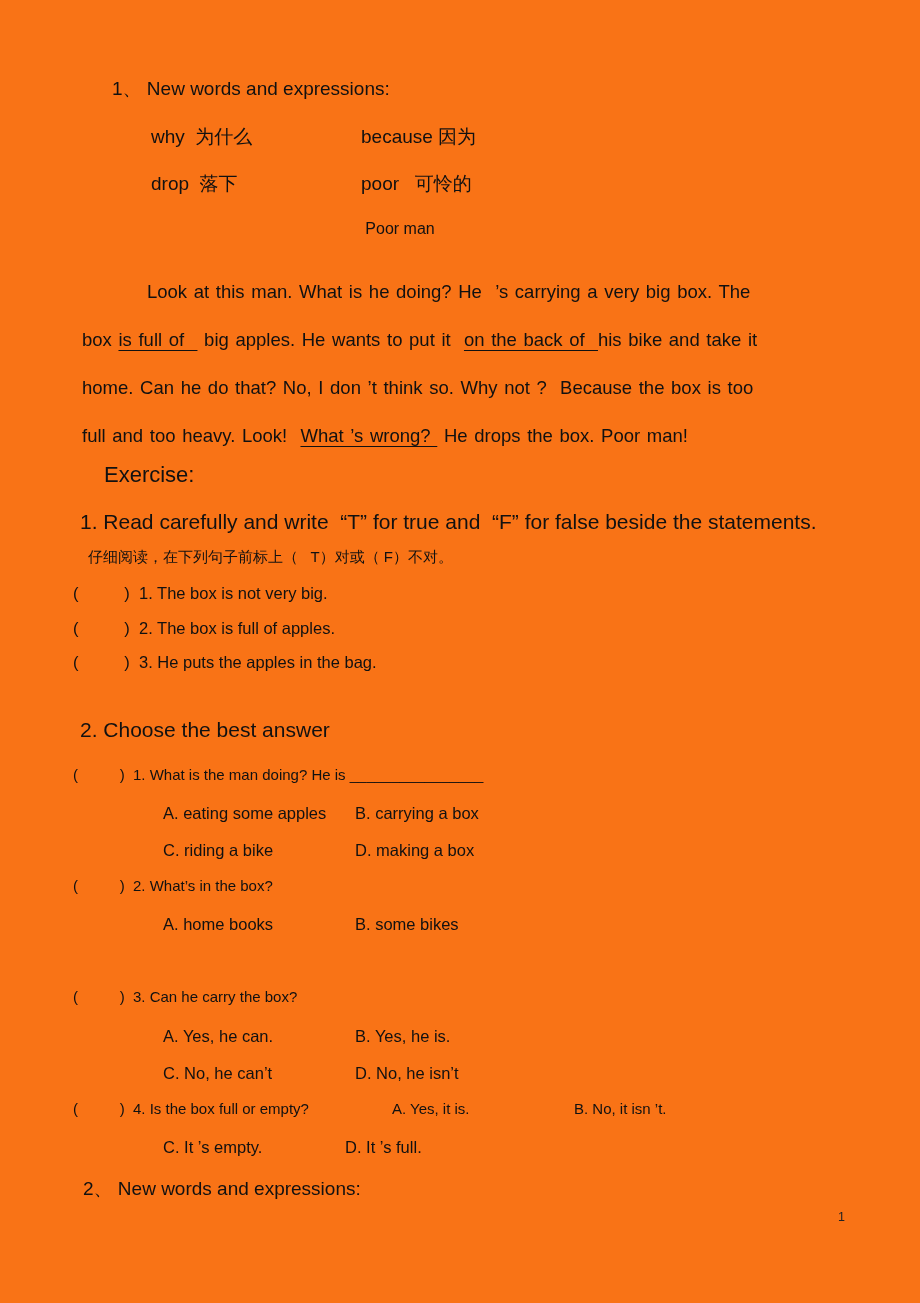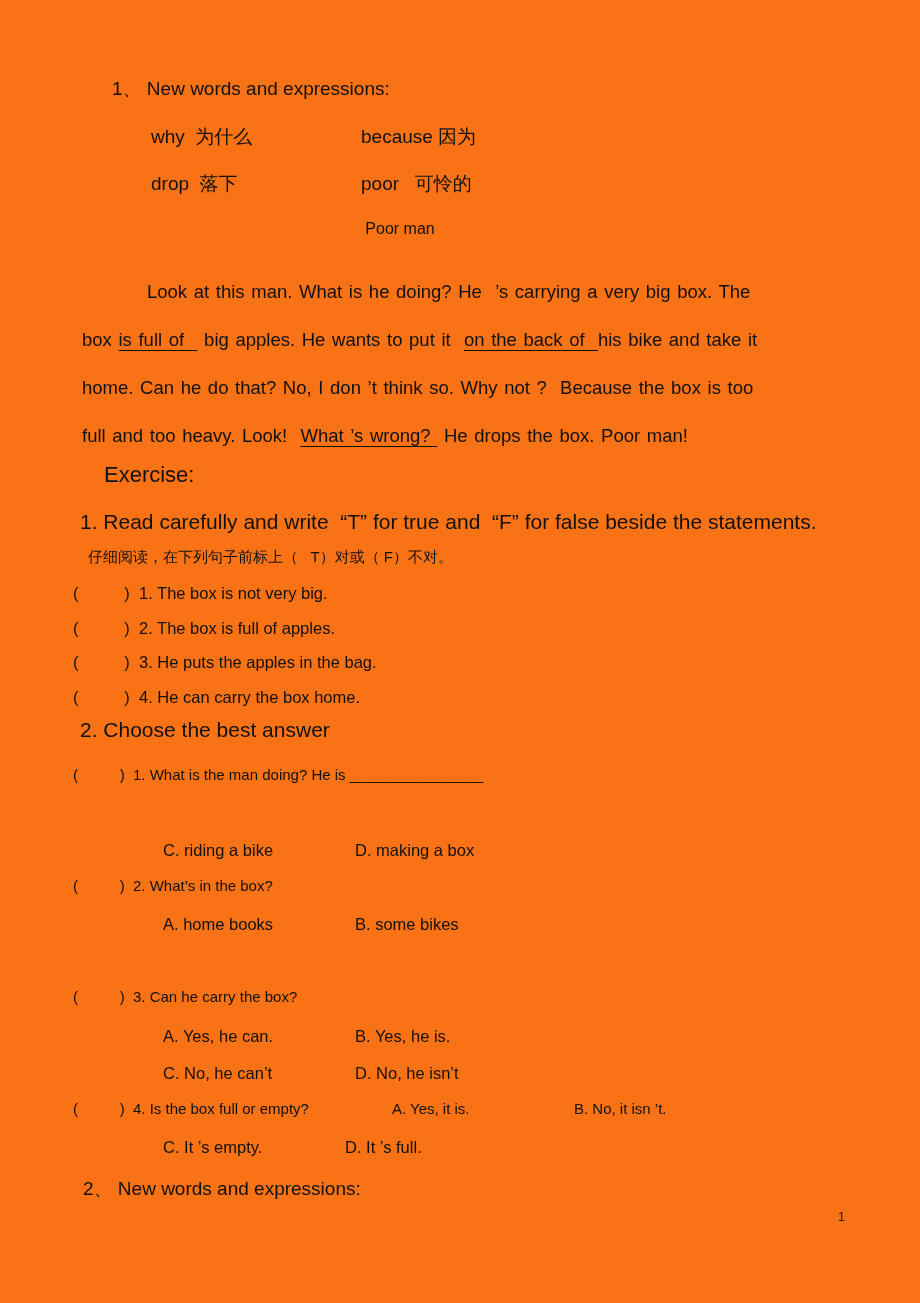--- a/index.html
+++ b/index.html
@@ -76,26 +76,28 @@
 
   <div class="abs exercise-label" style="top:462px">Exercise:</div>
 
   <div class="abs sec-heading" style="top:510px">1. Read carefully and write&nbsp; “T” for true and&nbsp; “F” for false beside the statements.</div>
   <div class="abs cn-note" style="top:548px">仔细阅读，在下列句子前标上（&nbsp;&nbsp;&nbsp;T）对或（&nbsp;F）不对。</div>
 
   <div class="abs tf-list">
     <div class="tf-item">(&nbsp;&nbsp;&nbsp;&nbsp;&nbsp;&nbsp;&nbsp;&nbsp;&nbsp;&nbsp;)&nbsp; 1. The box is not very big.</div>
     <div class="tf-item">(&nbsp;&nbsp;&nbsp;&nbsp;&nbsp;&nbsp;&nbsp;&nbsp;&nbsp;&nbsp;)&nbsp; 2. The box is full of apples.</div>
     <div class="tf-item">(&nbsp;&nbsp;&nbsp;&nbsp;&nbsp;&nbsp;&nbsp;&nbsp;&nbsp;&nbsp;)&nbsp; 3. He puts the apples in the bag.</div>
-    <div class="tf-item">(&nbsp;&nbsp;&nbsp;&nbsp;&nbsp;&nbsp;&nbsp;&nbsp;&nbsp;&nbsp;)&nbsp; 4. He can carry the box home.</div>
   </div>
 
   <div class="abs sec-heading" style="top:718px">2. Choose the best answer</div>
 
   <div class="abs q-line" style="top:766px">(&nbsp;&nbsp;&nbsp;&nbsp;&nbsp;&nbsp;&nbsp;&nbsp;&nbsp;&nbsp;)&nbsp; 1. What is the man doing? He is ________________</div>
+  <div class="abs opt-line" style="top:804px">
+    <span class="colA">A. eating some apples</span><span>B. carrying a box</span>
+  </div>
   <div class="abs opt-line" style="top:841px">
     <span class="colA">C. riding a bike</span><span>D. making a box</span>
   </div>
 
   <div class="abs q-line" style="top:877px">(&nbsp;&nbsp;&nbsp;&nbsp;&nbsp;&nbsp;&nbsp;&nbsp;&nbsp;&nbsp;)&nbsp; 2. What’s in the box?</div>
   <div class="abs opt-line" style="top:915px">
     <span class="colA">A. home books</span><span>B. some bikes</span>
   </div>
 
   <div class="abs q-line" style="top:988px">(&nbsp;&nbsp;&nbsp;&nbsp;&nbsp;&nbsp;&nbsp;&nbsp;&nbsp;&nbsp;)&nbsp; 3. Can he carry the box?</div>

